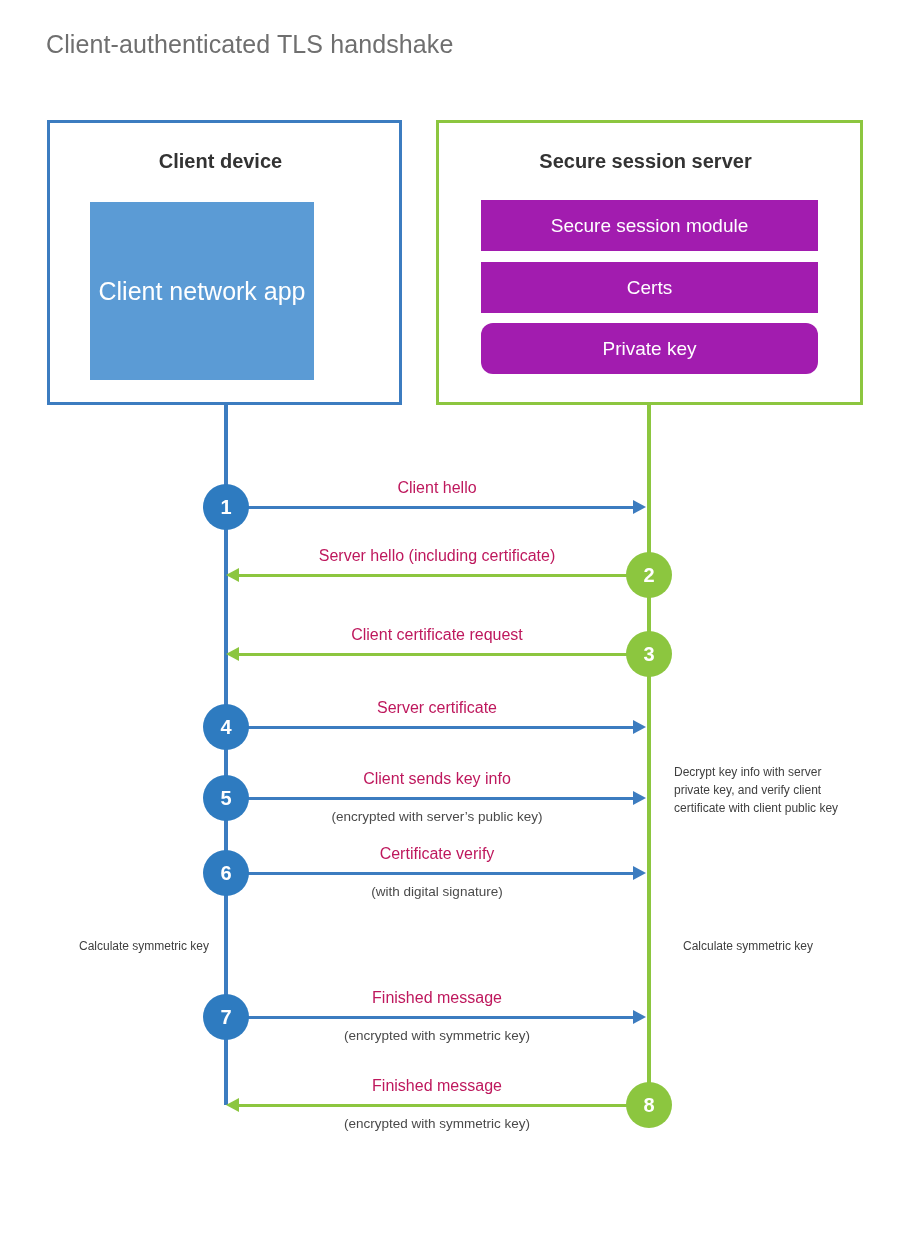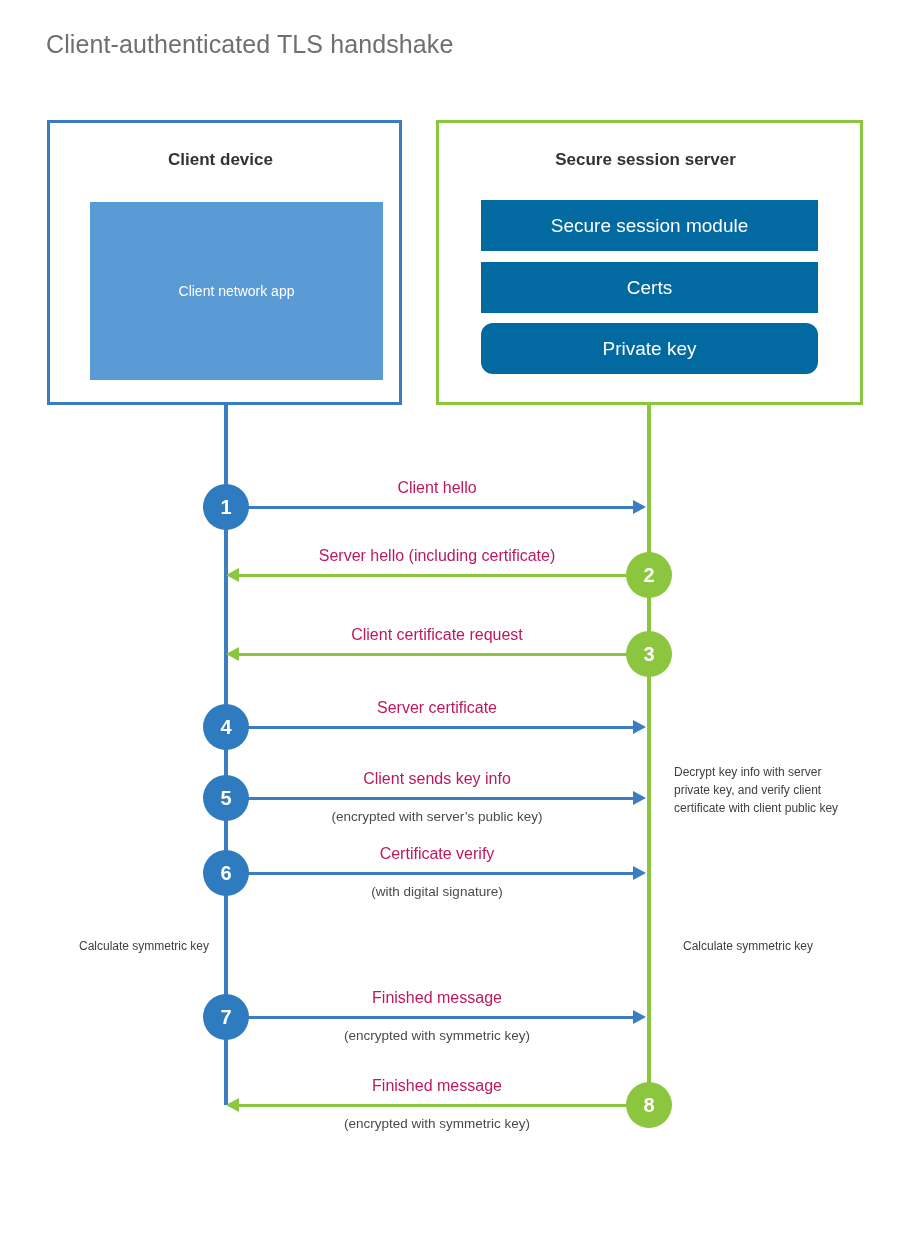--- a/index.html
+++ b/index.html
@@ -54,47 +54,47 @@
     width: 427px;
     height: 285px;
     border: 3px solid #8cc63f;
   }
   .party-title {
     position: absolute;
     left: 0;
     right: 8px;
     top: 27px;
     text-align: center;
-    font-size: 17px;
+    font-size: 20px;
     font-weight: bold;
     color: #333333;
   }
 
   
   .client-app-block {
     position: absolute;
     left: 40px;
     top: 79px;
-    width: 293px;
+    width: 224px;
     height: 178px;
     background: #5b9bd5;
     color: #ffffff;
-    font-size: 14px;
+    font-size: 25px;
     line-height: 26px;
     display: flex;
     align-items: center;
     justify-content: center;
     text-align: center;
   }
   .server-block {
     position: absolute;
     left: 42px;
     width: 337px;
     height: 51px;
-    background: #0369a1;
+    background: #a21caf;
     color: #ffffff;
     font-size: 19px;
     display: flex;
     align-items: center;
     justify-content: center;
     text-align: center;
   }
   .server-block.b0 { top: 77px; }
   .server-block.b1 { top: 139px; }
   .server-block.b2 { top: 200px; border-radius: 12px; }

